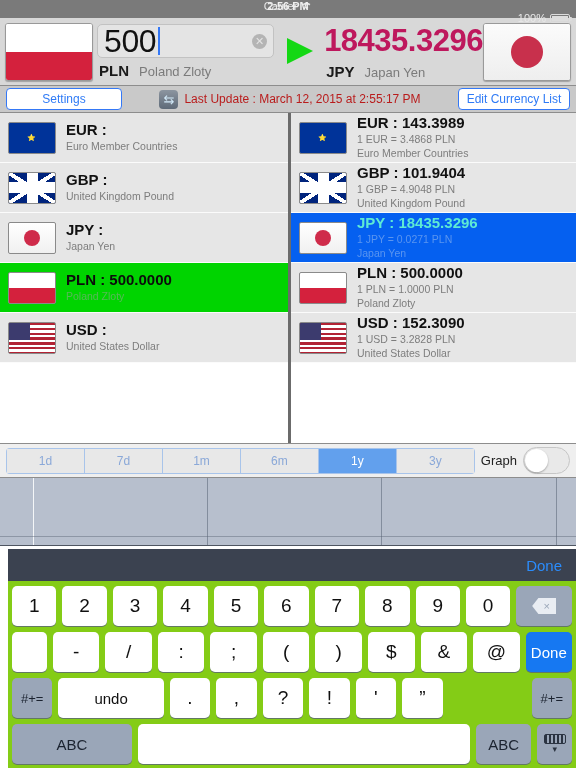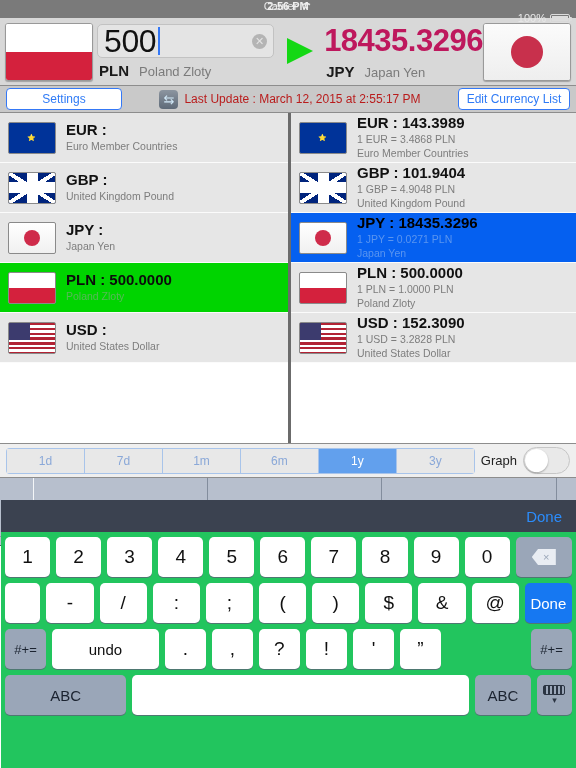--- a/index.html
+++ b/index.html
@@ -169,21 +169,21 @@
   }
   .f-usd::after {
     content:""; position:absolute; left:0; top:0; width:21px; height:17px;
     background:#3c3b6e;
   }
   .row-txt { min-width: 0; }
   .row-title { font-size: 15px; font-weight: bold; color: #111; line-height: 1.25; }
   .row-sub { font-size: 10.5px; color: #7d7d7d; line-height: 1.3; }
   .sel-green .row-title { color: #0c0c0c; }
   .sel-green .row-sub { color: #57b857; }
-  .sel-blue .row-title { color: #000000; }
+  .sel-blue .row-title { color: #5eead4; }
   .sel-blue .row-sub { color: #5a95f0; }
 
   
   .seg-bar {
     position: absolute; left: 0; right: 0; bottom: 291px; height: 34px;
     background: #efefef; border-top: 1px solid #8d8d8d;
     display: flex; align-items: center; padding: 0 6px; gap: 6px;
   }
   .segctl { display: flex; flex: 1; border-radius: 4px; overflow: hidden; }
   .seg {
@@ -208,22 +208,22 @@
     position: absolute; left: 0; right: 0; bottom: 222px; height: 69px;
     background: #b7bfcd; border-top: 1px solid #8d8d8d;
     border-bottom: 1px solid #4e5561; overflow: hidden;
   }
   .gl { position: absolute; top: 0; bottom: 0; width: 1px; background: rgba(90,100,118,.55); }
   .gl.white { background: rgba(255,255,255,.85); }
   .gh { position: absolute; left: 0; right: 0; height: 1px; background: rgba(90,100,118,.45); }
 
   
   .kb {
-    position: absolute; left: 1px; right: 0; bottom: 0; height: 268px;
-    background: #22c55e;
+    position: absolute; left: 8px; right: 0; bottom: 0; height: 219px;
+    background: #84cc16;
   }
   .kb-top {
     height: 32px; background: #3b4250;
     display: flex; align-items: center; justify-content: flex-end;
     padding-right: 14px;
   }
   .kb-done-top { color: #2b8cfb; font-size: 15px; font-weight: 500; }
   .kb-rows { padding: 5px 4px 6px; }
   .kb-row { display: flex; gap: 6px; margin-bottom: 6px; }
   .key {

